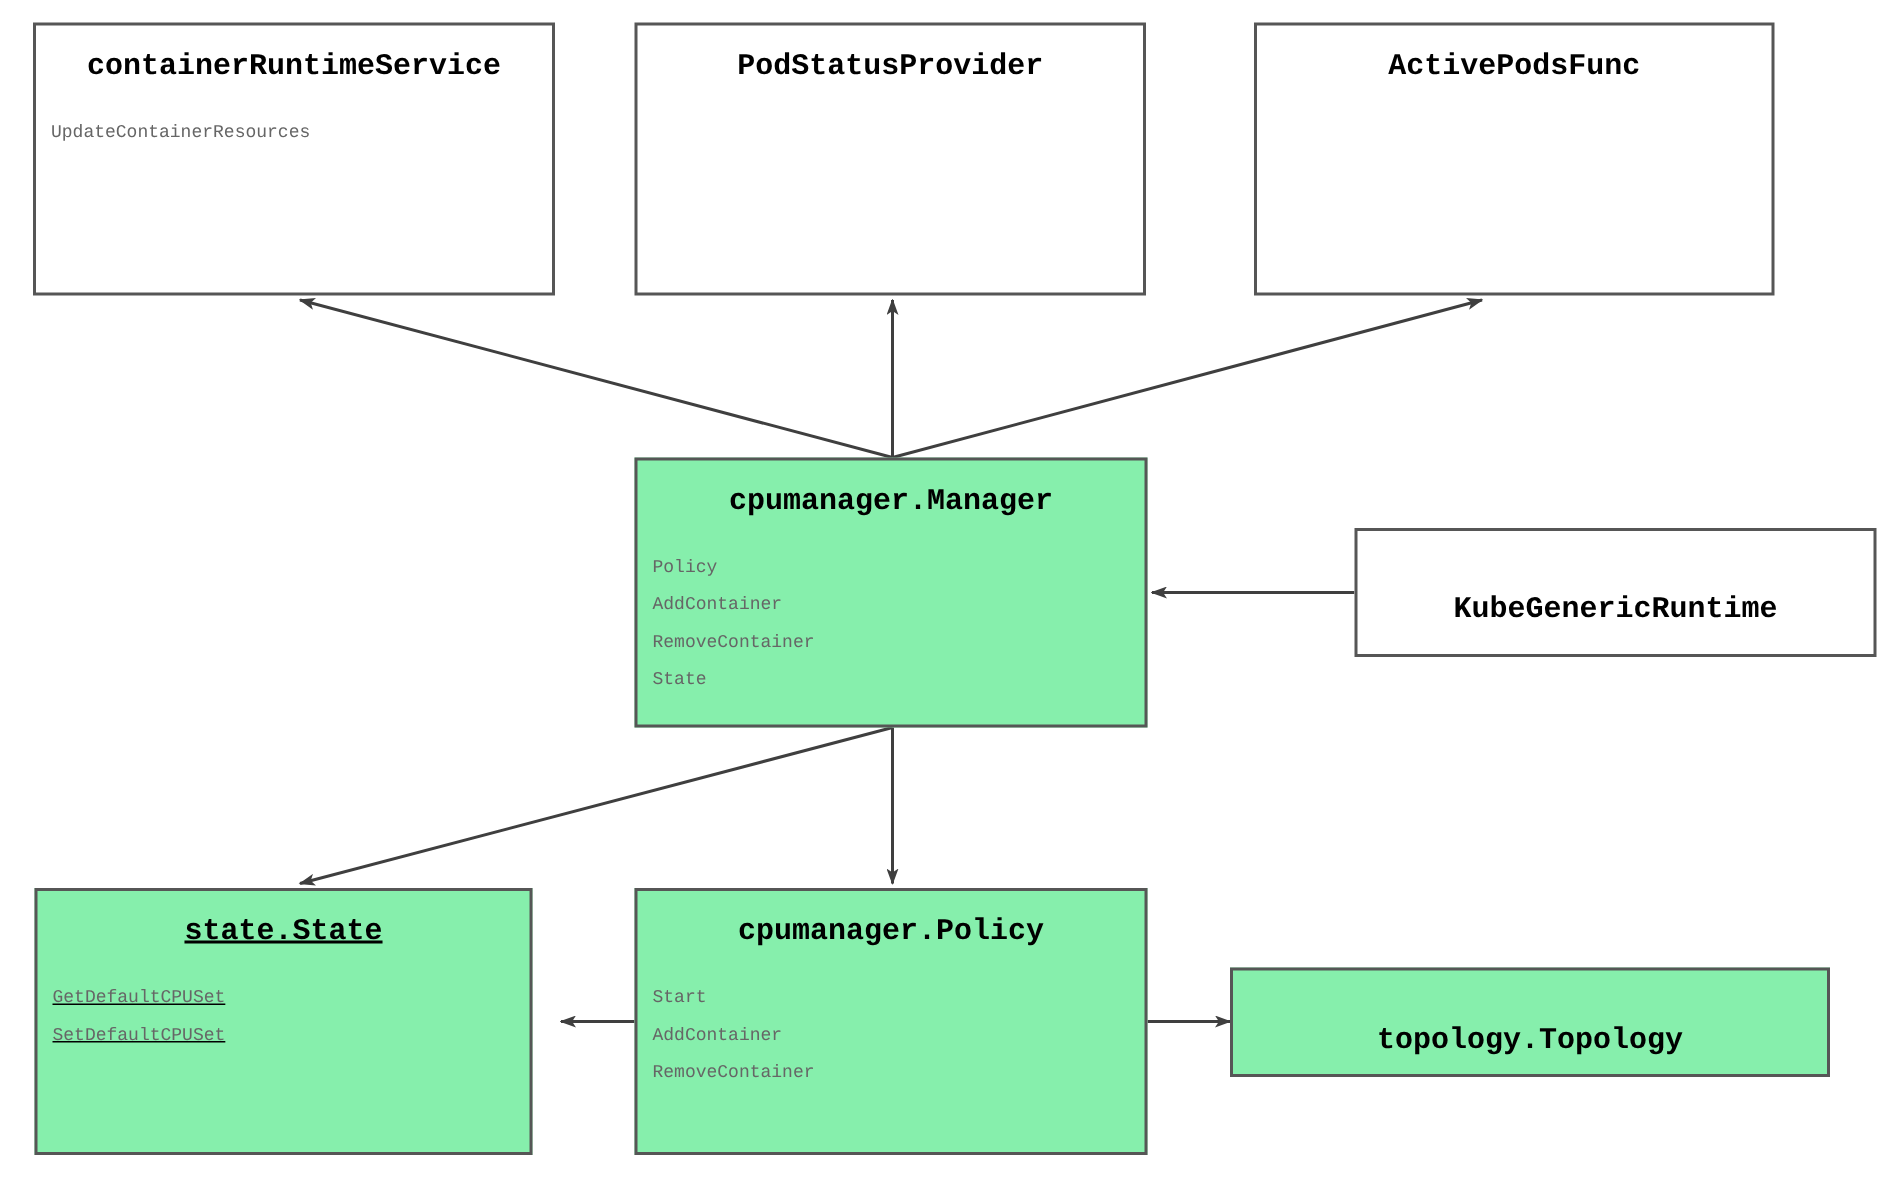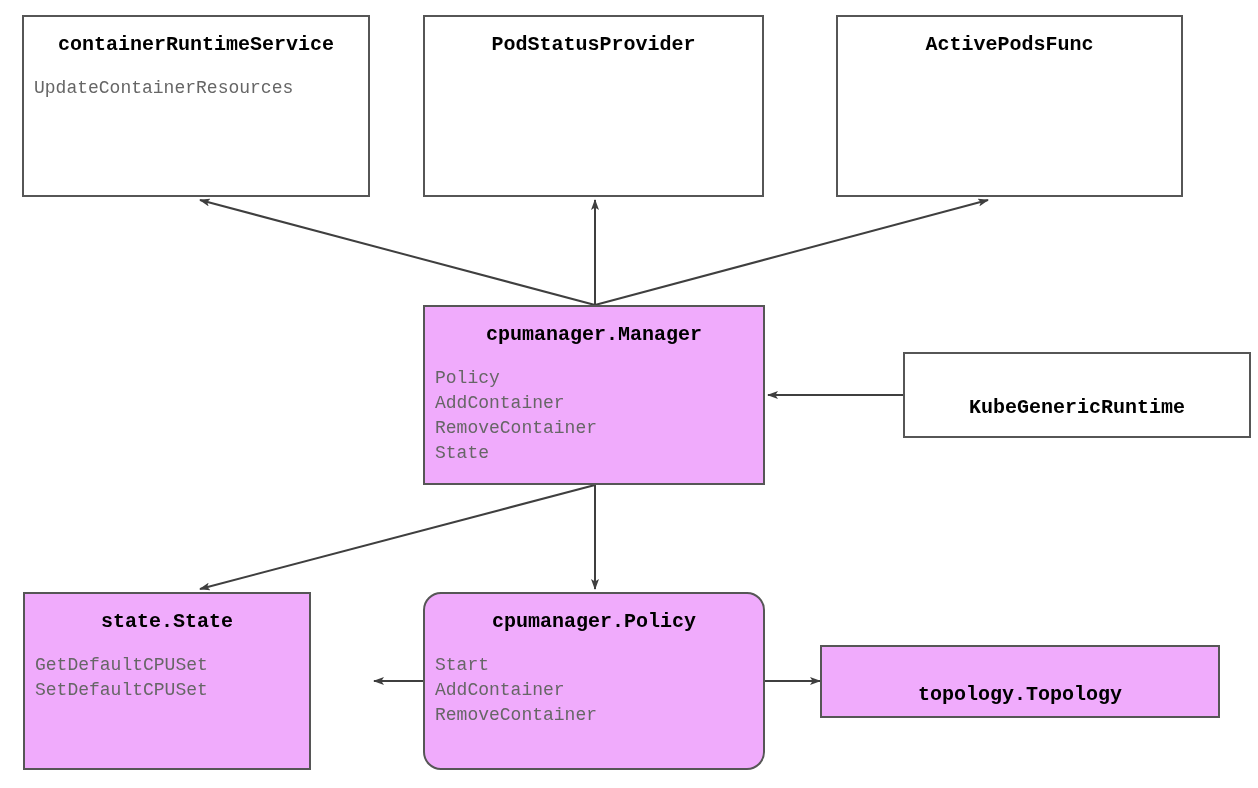--- a/index.html
+++ b/index.html
@@ -27,21 +27,21 @@
     pointer-events: none;
   }
   .node {
     position: absolute;
     box-sizing: border-box;
     border: 2px solid #565656;
     background: #ffffff;
     padding: 0;
   }
   .node.filled {
-    background: #f0abfc;
+    background: #86efac;
   }
   .node-title {
     display: block;
     text-align: center;
     font-family: "Liberation Mono", "DejaVu Sans Mono", monospace;
     font-weight: bold;
     font-size: 20px;
     color: #000000;
     letter-spacing: 0px;
     margin-top: 16px;
@@ -57,21 +57,21 @@
   }
   .node-methods {
     display: block;
     margin: 20px 0 0 10px;
     padding: 0;
     list-style: none;
   }
   .node-method {
     display: block;
     font-family: "Liberation Mono", "DejaVu Sans Mono", monospace;
-    font-size: 18px;
+    font-size: 12px;
     line-height: 25px;
     color: #666666;
     white-space: pre;
   }
 </style>
 </head>
 <body>
 
 <div id="canvas">
 
@@ -124,29 +124,29 @@
       <span class="node-method">AddContainer</span>
       <span class="node-method">RemoveContainer</span>
       <span class="node-method">State</span>
     </span>
   </div>
 
   <div class="node compact" style="left:903px; top:352px; width:348px; height:86px;">
     <span class="node-title">KubeGenericRuntime</span>
   </div>
 
-  <div class="node filled" style="left:23px; top:592px; width:288px; height:178px;">
+  <div class="node filled" style="left:23px; top:592px; width:332px; height:178px;text-decoration:underline;">
     <span class="node-title">state.State</span>
     <span class="node-methods">
       <span class="node-method">GetDefaultCPUSet</span>
       <span class="node-method">SetDefaultCPUSet</span>
     </span>
   </div>
 
-  <div class="node filled" style="left:423px; top:592px; width:342px; height:178px;border-radius:18px;">
+  <div class="node filled" style="left:423px; top:592px; width:342px; height:178px;">
     <span class="node-title">cpumanager.Policy</span>
     <span class="node-methods">
       <span class="node-method">Start</span>
       <span class="node-method">AddContainer</span>
       <span class="node-method">RemoveContainer</span>
     </span>
   </div>
 
   <div class="node filled compact" style="left:820px; top:645px; width:400px; height:73px;text-decoration:underline;">
     <span class="node-title">topology.Topology</span>

